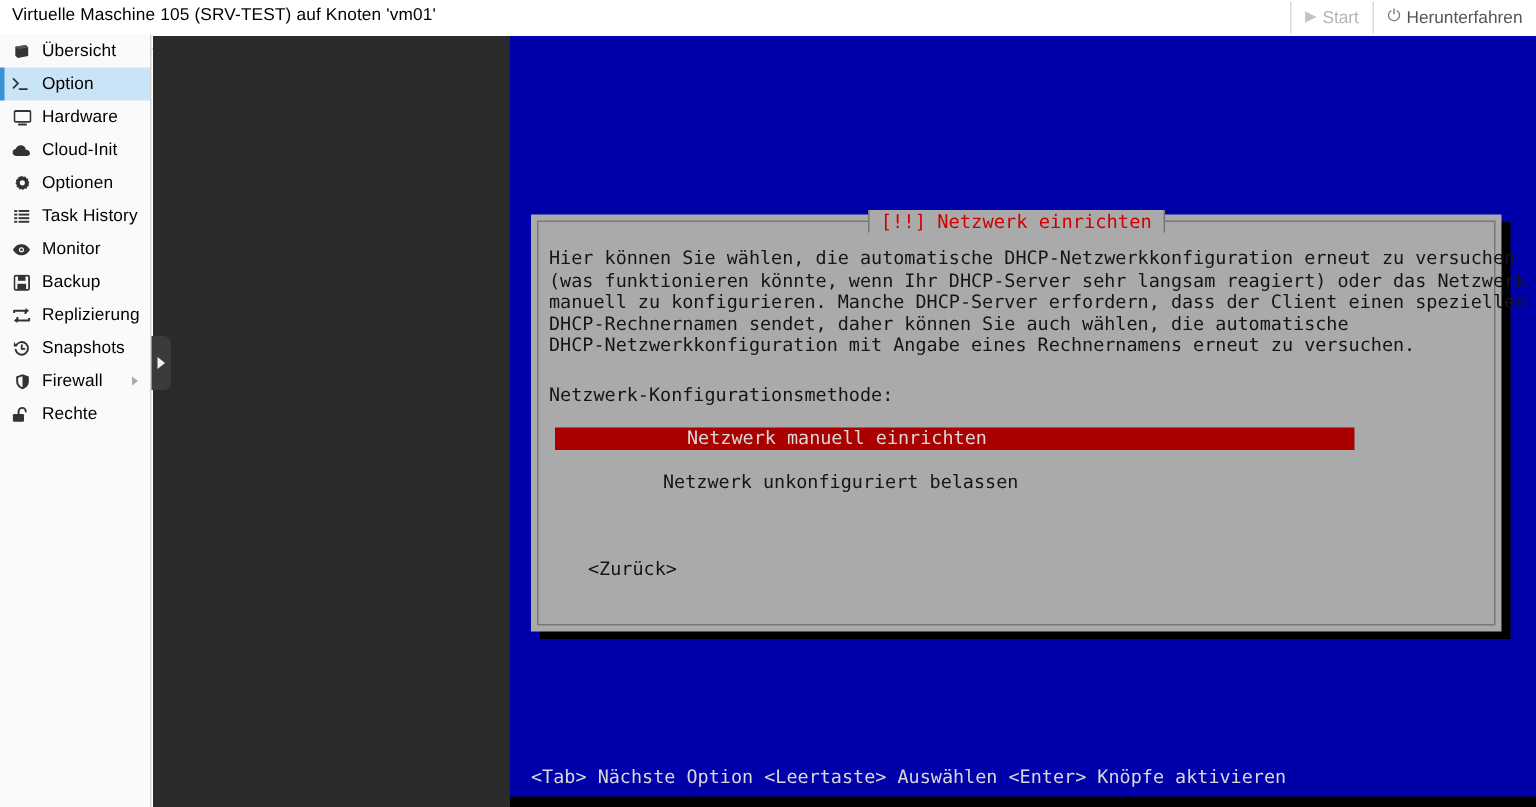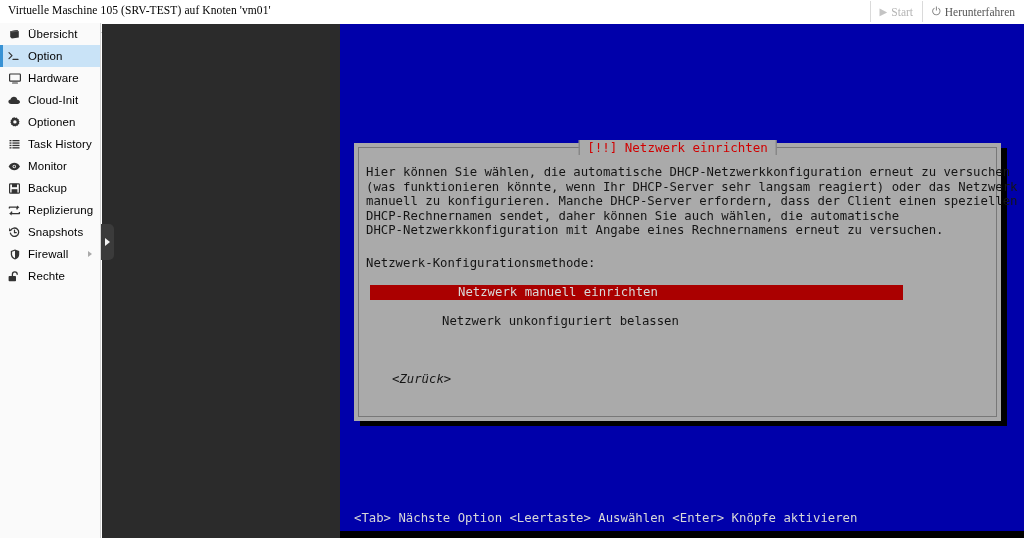--- a/index.html
+++ b/index.html
@@ -17,21 +17,20 @@
 
   
   .topbar {
     position: absolute;
     left: 0; top: 0;
     width: 1024px;
     height: 33px;
     background: #ffffff;
     border-bottom: 1px solid #cfcfcf;
     box-sizing: border-box;
-    font-family: Liberation Serif, serif;
   }
   .topbar-title {
     position: absolute;
     left: 8px; top: 4px;
     font-size: 11.5px;
     color: #000000;
     white-space: nowrap;
     letter-spacing: 0.1px;
   }
   .topbar-actions {
@@ -263,21 +262,20 @@
   }
   .dlg-back {
     position: absolute;
     left: 38px;
     top: 229px;
     font-family: "DejaVu Sans Mono", "Liberation Mono", monospace;
     font-size: 12.3px;
     line-height: 14.6px;
     color: #151515;
     white-space: pre;
-    font-style: italic;
   }
 
   
   .vt-status {
     position: absolute;
     left: 14px;
     bottom: 12px;
     font-family: "DejaVu Sans Mono", "Liberation Mono", monospace;
     font-size: 12.3px;
     line-height: 15px;

